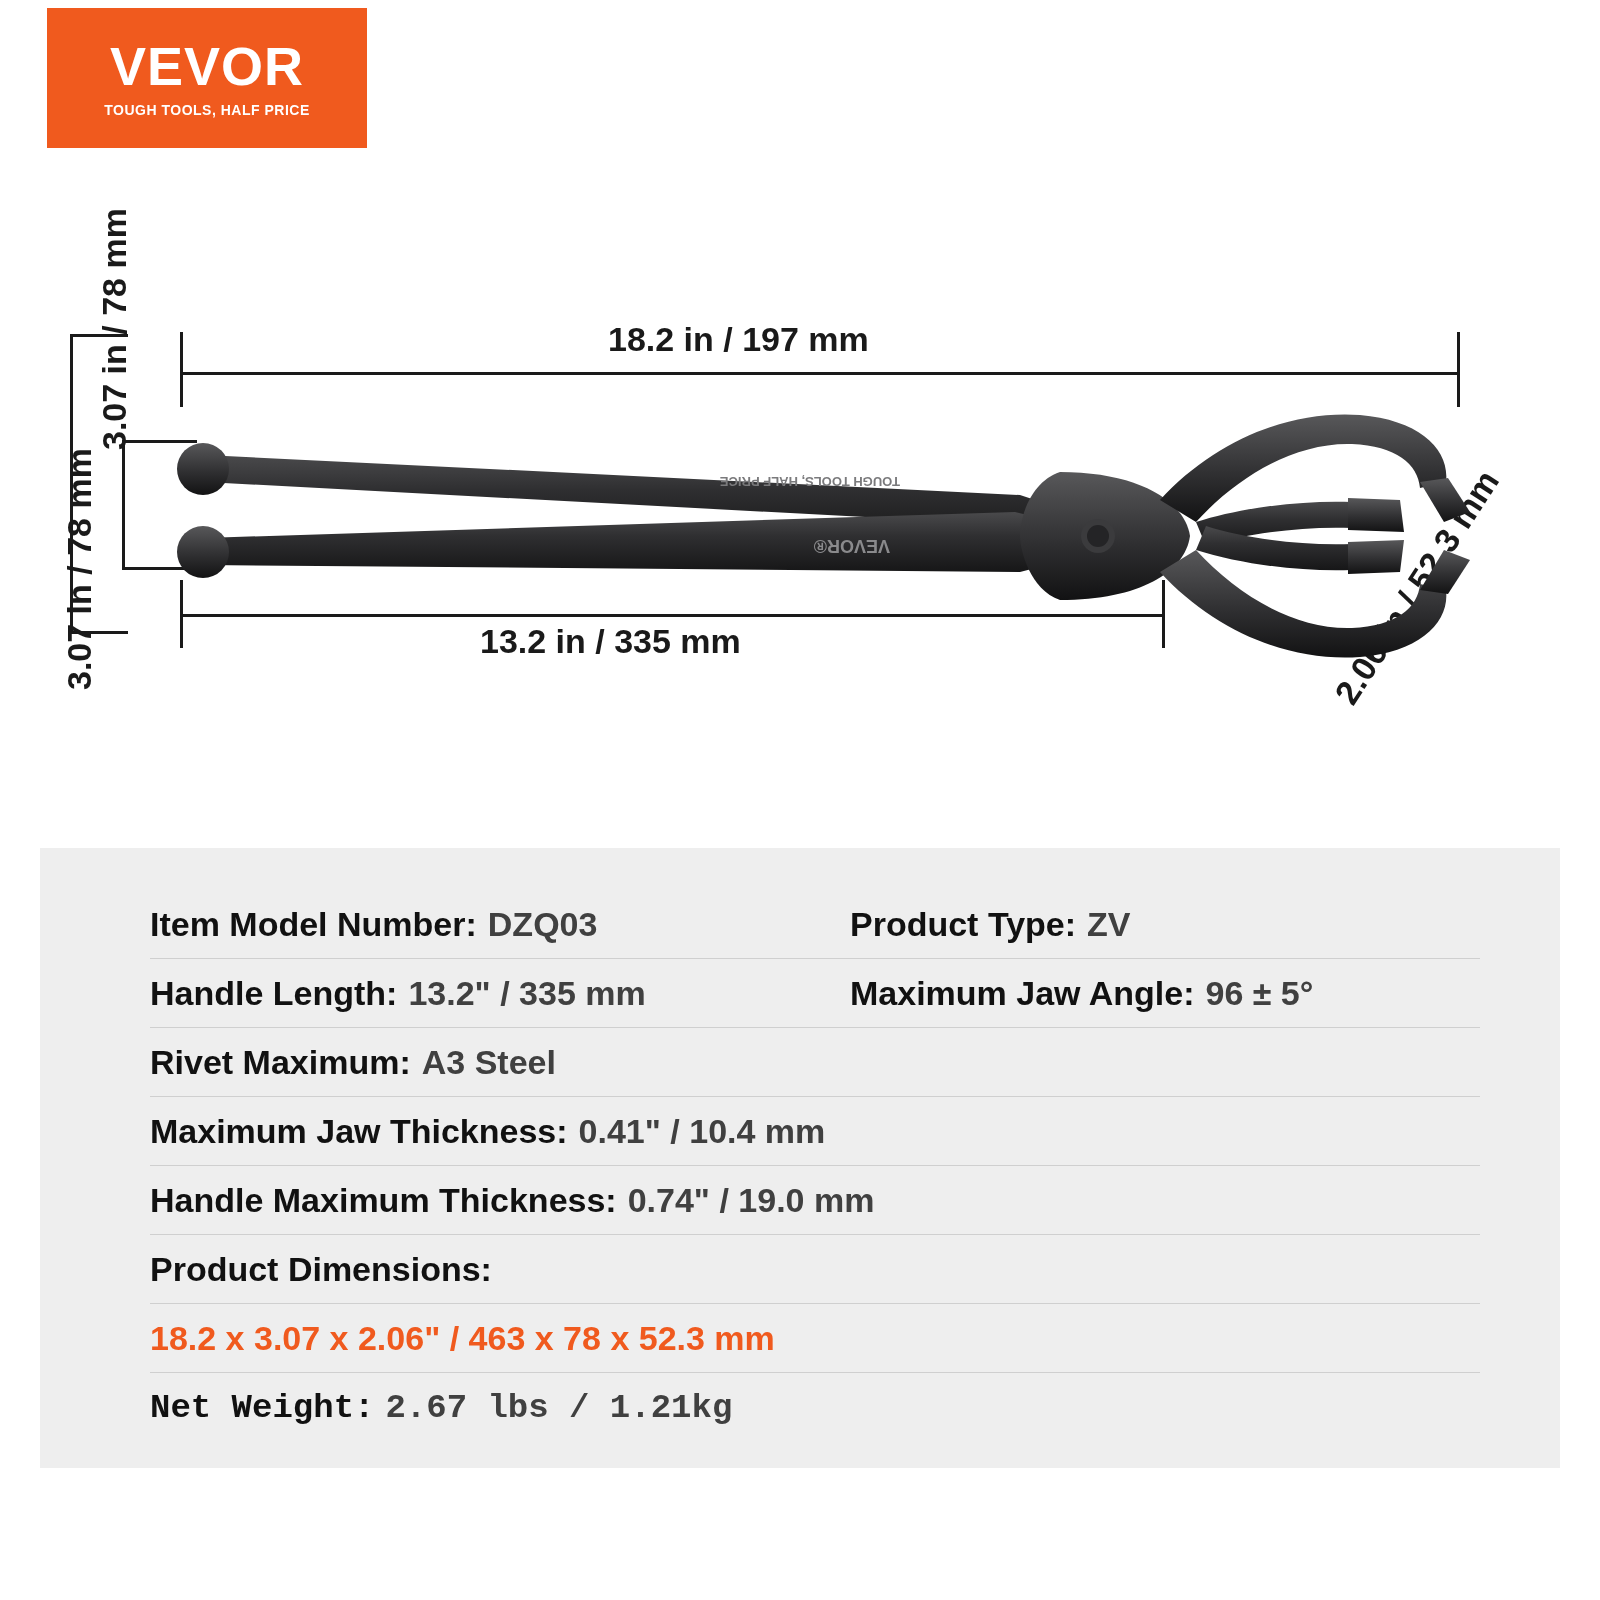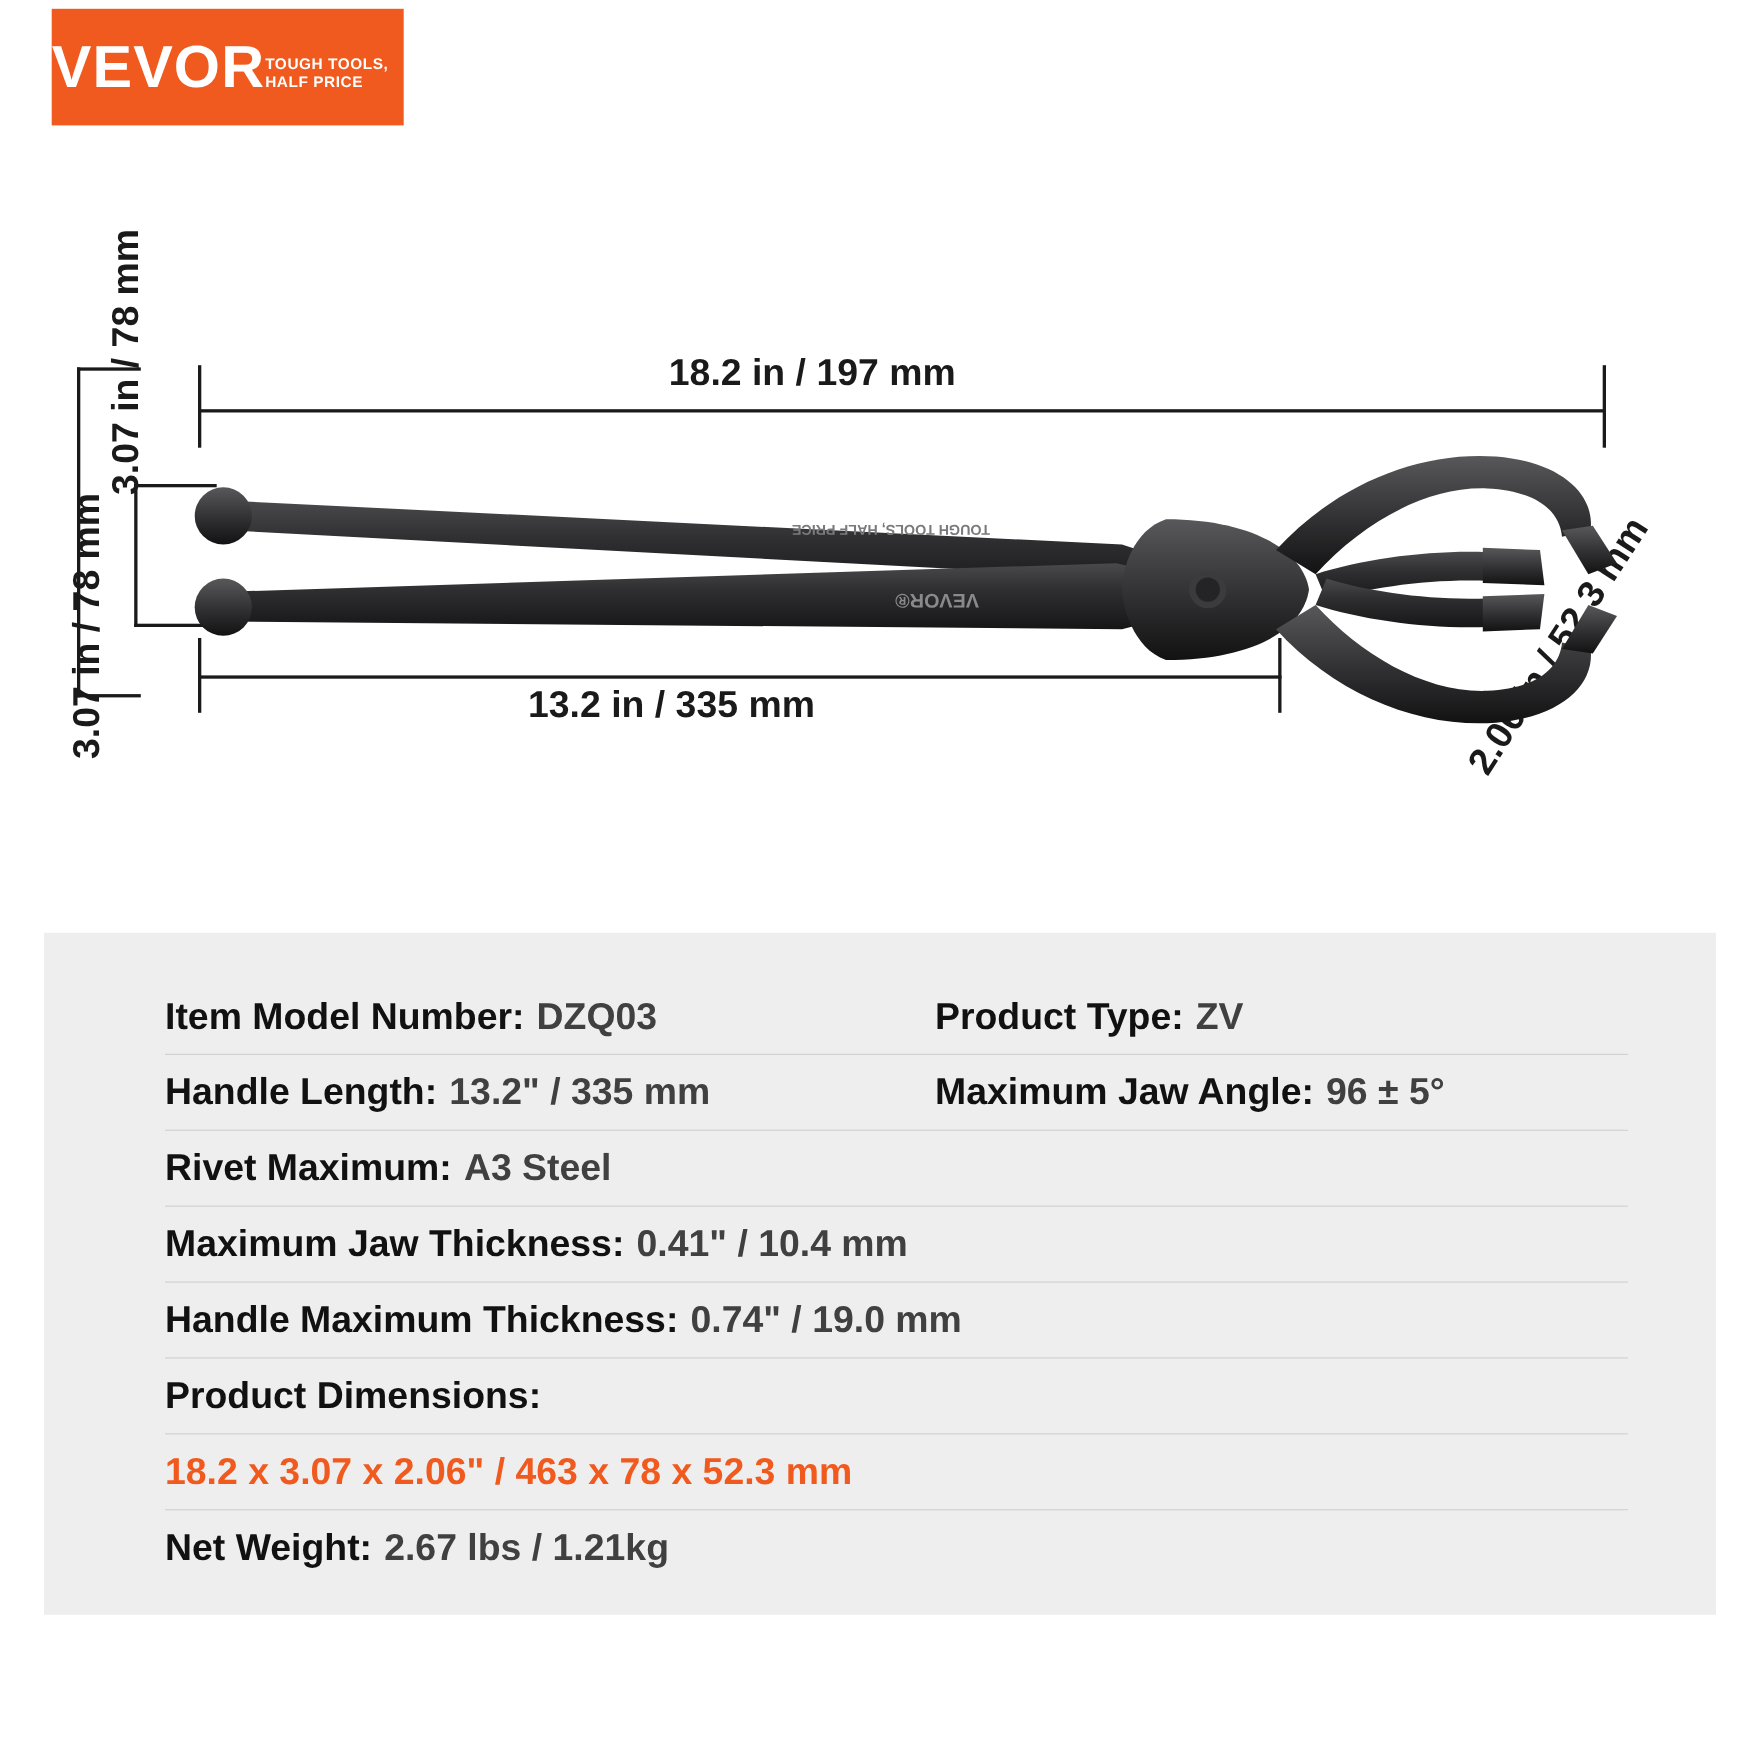--- a/index.html
+++ b/index.html
@@ -14,24 +14,24 @@
     position: relative;
     overflow: hidden;
   }
 
   
   .logo {
     position: absolute;
     left: 47px;
     top: 8px;
     width: 320px;
-    height: 106px;
+    height: 140px;
     background: #F05A1E;
     display: flex;
-    flex-direction: row;
+    flex-direction: column;
     align-items: center;
     justify-content: center;
   }
   .logo-word {
     color: #ffffff;
     font-size: 54px;
     font-weight: bold;
     letter-spacing: 1px;
     line-height: 1;
     font-family: "Liberation Sans", sans-serif;
@@ -93,20 +93,21 @@
   }
   .spec-row {
     border-bottom: 1px solid #cfcfcf;
     height: 69px;
     display: flex;
     align-items: center;
     box-sizing: border-box;
   }
   .spec-row:last-child {
     border-bottom: none;
+    font-family: Liberation Mono, monospace;
   }
   .cell {
     display: flex;
     align-items: baseline;
     white-space: nowrap;
   }
   .cell-a { width: 700px; }
   .lbl {
     font-size: 34px;
     font-weight: bold;

